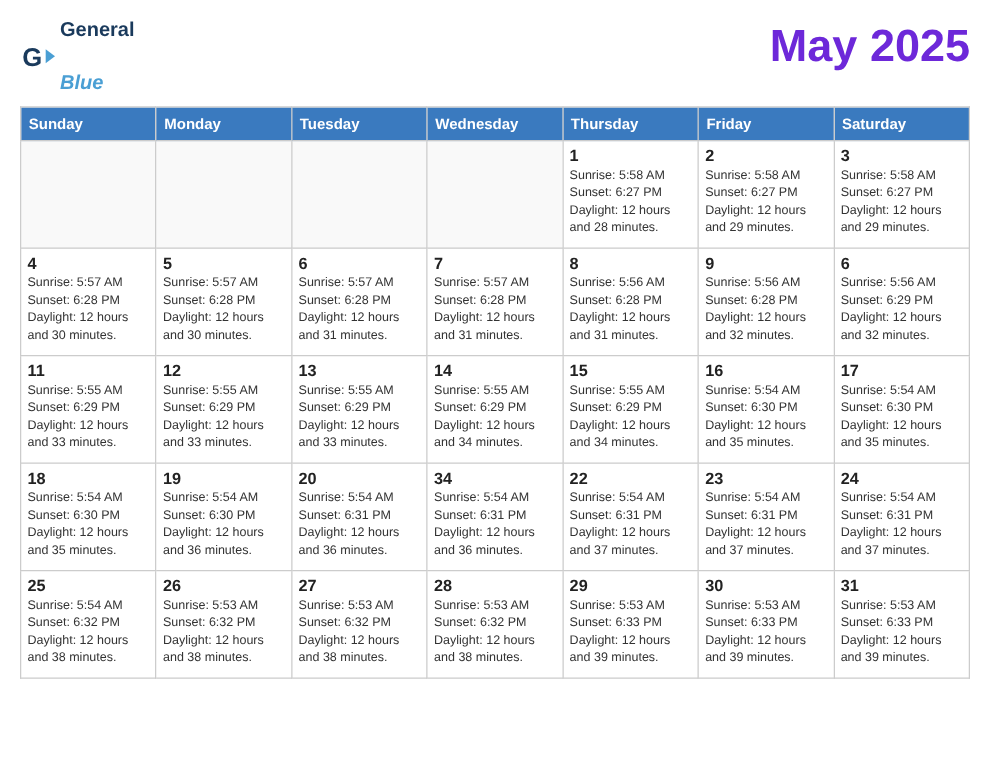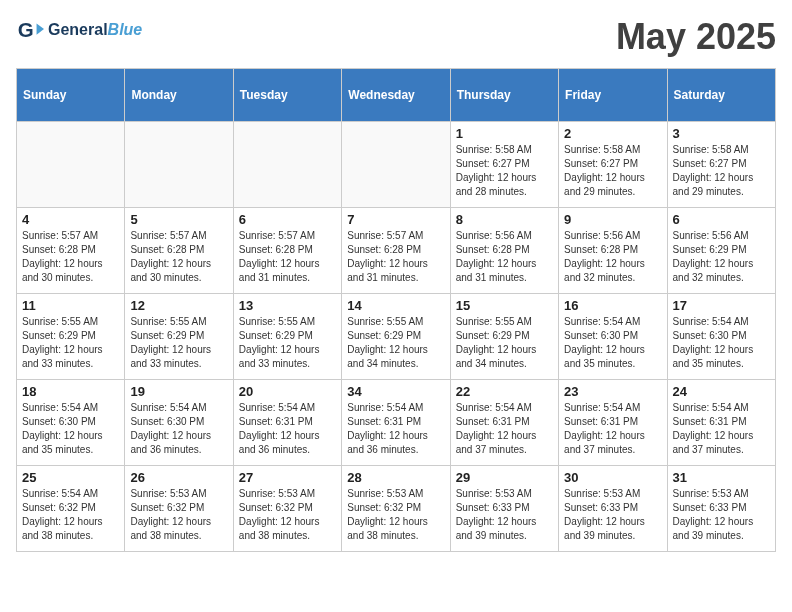--- a/index.html
+++ b/index.html
@@ -24,36 +24,36 @@
     .logo-icon {
       width: 28px;
       height: 28px;
     }
     .title-block {
       text-align: right;
     }
     .month-title {
       font-size: 36px;
       font-weight: bold;
-      color: #404040;
+      color: #6d28d9;
     }
     .location {
       font-size: 14px;
       color: #555;
     }
     .calendar {
       width: 100%;
       border-collapse: collapse;
       font-size: 10.5px;
     }
     .calendar th {
       background: #3a7abf;
       color: #fff;
       text-align: left;
-      padding: 19px 6px;
+      padding: 6px 6px;
       font-size: 12px;
       font-weight: bold;
       border: 1px solid #ccc;
     }
     .calendar td {
       vertical-align: top;
       border: 1px solid #ccc;
       padding: 4px 5px;
       width: 108px;
       min-height: 80px;
@@ -80,21 +80,21 @@
   </style>
 </head>
 <body>
 
 <div class="header">
   <div class="logo">
     <svg class="logo-icon" viewBox="0 0 30 30">
       <text x="2" y="22" font-size="22" fill="#1a3a5c" font-weight="bold" font-family="Arial">G</text>
       <polygon points="22,8 30,14 22,20" fill="#4a9fd4"></polygon>
     </svg>
-    <div style="display:flex;flex-direction:row;">
+    <div style="display:flex;flex-direction:column;gap:24px;">
       <span style="font-size:16px;font-weight:bold;color:#1a3a5c;line-height:1.1;">General</span>
       <span style="font-size:16px;font-weight:bold;color:#4a9fd4;line-height:1.1;font-style:italic;">Blue</span>
     </div>
   </div>
   <div class="title-block">
     <div class="month-title">May 2025</div>
   </div>
 </div>
 
 <table class="calendar">

